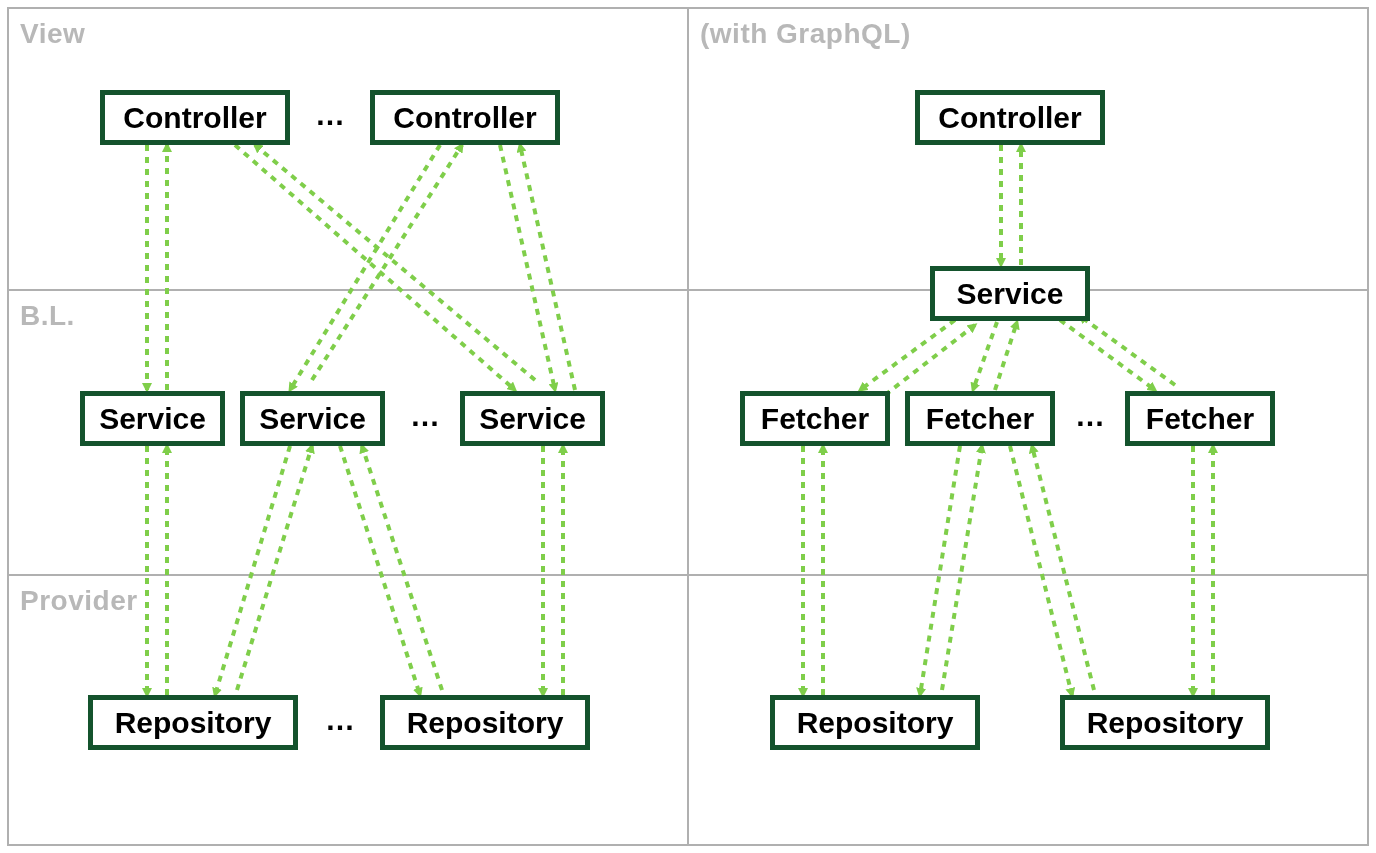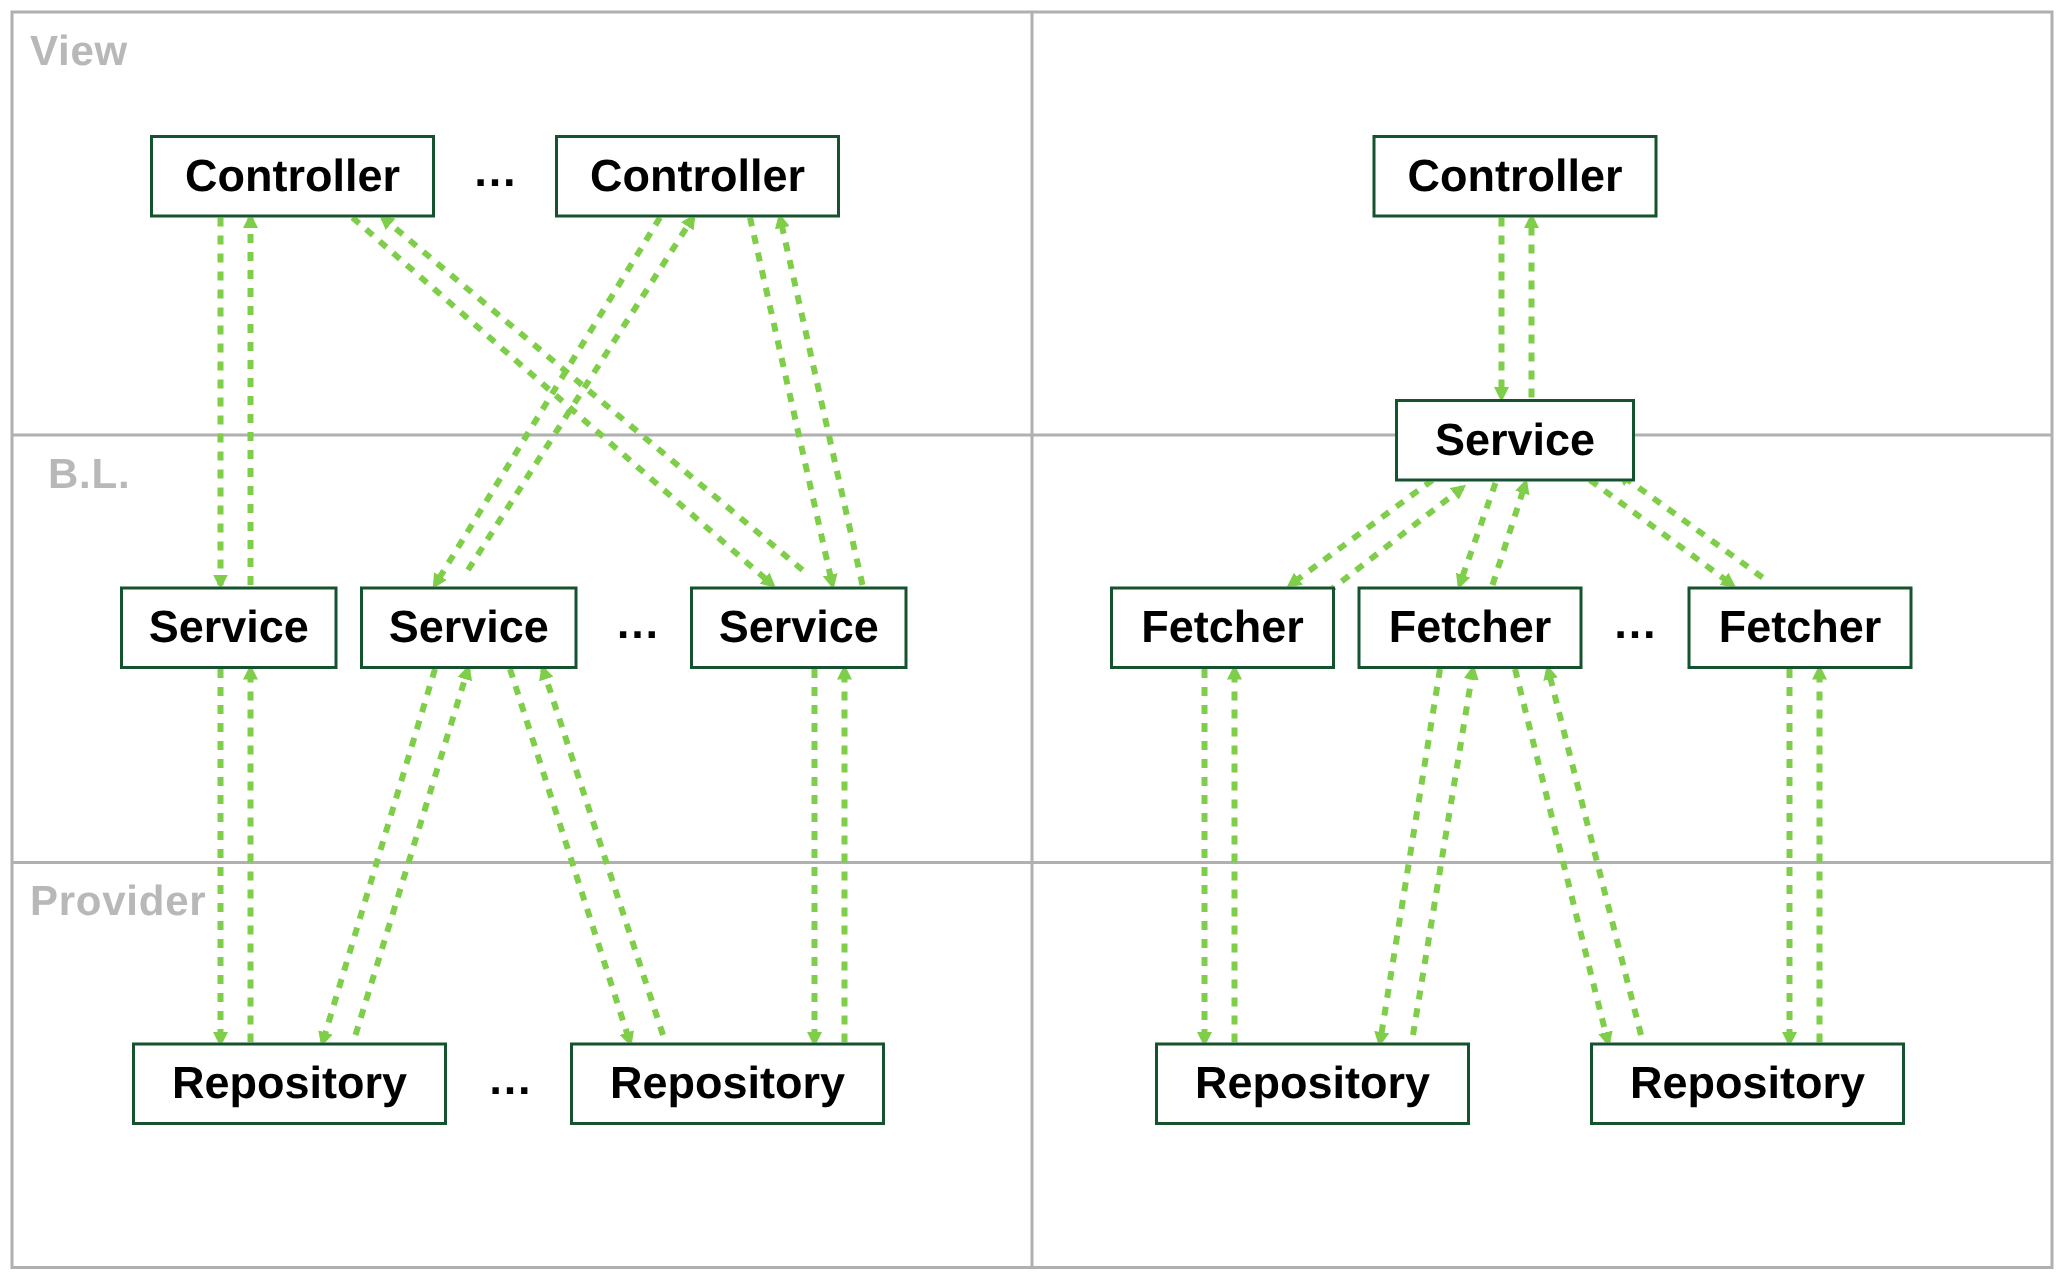--- a/index.html
+++ b/index.html
@@ -23,21 +23,21 @@
   }
   .row-label {
     position: absolute;
     font-size: 28px;
     font-weight: 600;
     color: #b8b8b8;
     letter-spacing: 0.5px;
   }
   .box {
     position: absolute;
-    border: 2px solid #14532d;
+    border: 5px solid #14532d;
     background: #fff;
     font-size: 30px;
     font-weight: 600;
     color: #000;
     display: flex;
     align-items: center;
     justify-content: center;
     padding: 6px 18px;
     box-sizing: border-box;
     white-space: nowrap;
@@ -109,21 +109,22 @@
     <line x1="942" y1="690" x2="982" y2="446" stroke="#7fce4a" stroke-width="4" stroke-dasharray="6,6" marker-end="url(#ah)"></line>
 
     <line x1="1010" y1="446" x2="1072" y2="695" stroke="#7fce4a" stroke-width="4" stroke-dasharray="6,6" marker-end="url(#ah)"></line>
     <line x1="1094" y1="690" x2="1032" y2="446" stroke="#7fce4a" stroke-width="4" stroke-dasharray="6,6" marker-end="url(#ah)"></line>
 
     <line x1="1193" y1="446" x2="1193" y2="695" stroke="#7fce4a" stroke-width="4" stroke-dasharray="6,6" marker-end="url(#ah)"></line>
     <line x1="1213" y1="695" x2="1213" y2="446" stroke="#7fce4a" stroke-width="4" stroke-dasharray="6,6" marker-end="url(#ah)"></line>
   </svg>
 
   <div class="row-label" style="left:20px; top:18px;">View</div>
-  <div class="row-label" style="left:32px; top:300px;">B.L.</div>
+  <div class="row-label" style="left:700px; top:18px;">(with GraphQL)</div>
+  <div class="row-label" style="left:20px; top:300px;">B.L.</div>
   <div class="row-label" style="left:20px; top:585px;">Provider</div>
 
   <div class="box" style="left:100px; top:90px; width:190px; height:55px;">Controller</div>
   <div class="ellipsis" style="left:315px; top:98px;">…</div>
   <div class="box" style="left:370px; top:90px; width:190px; height:55px;">Controller</div>
 
   <div class="box" style="left:80px;  top:391px; width:145px; height:55px;">Service</div>
   <div class="box" style="left:240px; top:391px; width:145px; height:55px;">Service</div>
   <div class="ellipsis" style="left:410px; top:399px;">…</div>
   <div class="box" style="left:460px; top:391px; width:145px; height:55px;">Service</div>

